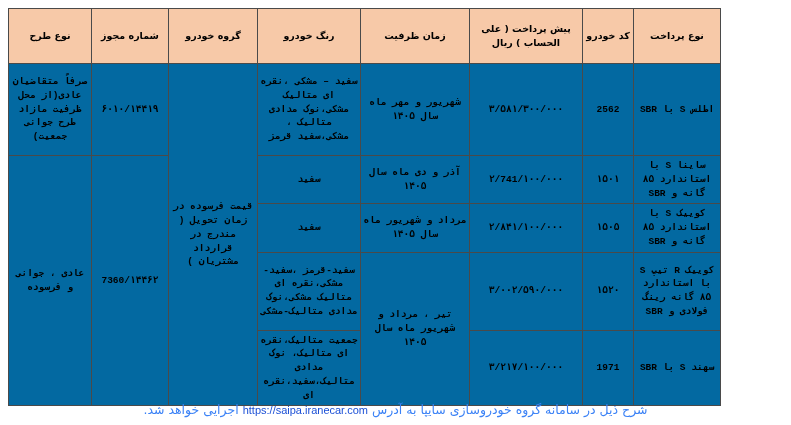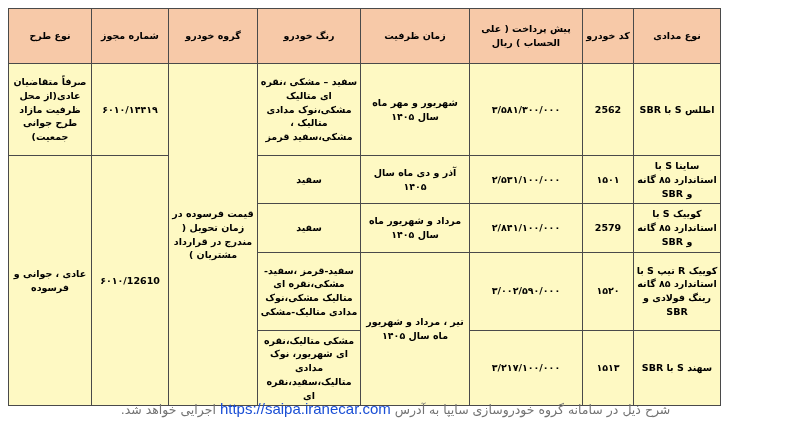--- a/index.html
+++ b/index.html
@@ -42,21 +42,22 @@
     font-weight: bold;
   }
   thead th {
     background: #f7c9a8;
     height: 48px;
     font-size: 10px;
     font-weight: bold;
     padding: 2px 1px;
   }
   tbody td {
-    background: #fef9c3;
+    background: #0369a1;
+    font-family: Liberation Mono, monospace;
   }
   .col-type     { width: 82px; }
   .col-code     { width: 46px; }
   .col-prepay   { width: 108px; margin-top: 44px; }
   .col-delivery { width: 104px; }
   .col-color    { width: 98px; }
   .col-price    { width: 84px; }
   .col-permit   { width: 72px; }
   .col-plan     { width: 78px; }
 
@@ -67,40 +68,40 @@
     right: 0;
     left: 0;
     text-align: center;
     font-size: 12.5px;
     direction: rtl;
   }
   .footer .link {
     color: #1a4fd6;
     text-decoration: none;
     font-family: "Liberation Sans", sans-serif;
-    font-size: 15px;
+    font-size: 11px;
     direction: ltr;
     unicode-bidi: embed;
     margin-top: 40px;
   }
   .footer .txt-before, .footer .txt-after {
-    color: #737373;
+    color: #3b82f6;
     font-size: 12.5px;
   }
 </style>
 </head>
 <body>
 
 <div class="page">
 
   <div class="table-wrap">
     <table class="price-table">
       <thead>
         <tr>
-          <th class="col-type">نوع مدادی</th>
+          <th class="col-type">نوع پرداخت</th>
           <th class="col-code">کد خودرو</th>
           <th class="col-prepay">پیش پرداخت ( علی الحساب ) ریال</th>
           <th class="col-delivery">زمان ظرفیت</th>
           <th class="col-color">رنگ خودرو</th>
           <th class="col-price">گروه خودرو</th>
           <th class="col-permit">شماره مجوز</th>
           <th class="col-plan">نوع طرح</th>
         </tr>
       </thead>
       <tbody>
@@ -112,48 +113,48 @@
           <td>شهریور و مهر ماه سال ۱۴۰۵</td>
           <td class="cell-multiline">سفید – مشکی ،نقره ای متالیک مشکی،نوک مدادی متالیک ، مشکی،سفید قرمز</td>
           <td class="cell-multiline" rowspan="5">قیمت فرسوده در زمان تحویل ( مندرج در قرارداد مشتریان )</td>
           <td rowspan="1">۶۰۱۰/۱۴۴۱۹</td>
           <td class="cell-multiline" rowspan="1">صرفاً متقاضیان عادی(از محل ظرفیت مازاد طرح جوانی جمعیت)</td>
         </tr>
 
         <tr style="height:46px;">
           <td>ساینا S با استاندارد ۸۵ گانه و SBR</td>
           <td>۱۵۰۱</td>
-          <td>۲/۵۳۱/۱۰۰/۰۰۰</td>
+          <td>۲/741/۱۰۰/۰۰۰</td>
           <td>آذر و دی ماه سال ۱۴۰۵</td>
           <td>سفید</td>
-          <td rowspan="4">۶۰۱۰/12610</td>
+          <td rowspan="4">7360/۱۴۴۶۲</td>
           <td class="cell-multiline" rowspan="4">عادی ، جوانی و فرسوده</td>
         </tr>
 
         <tr style="height:42px;">
           <td>کوییک S با استاندارد ۸۵ گانه و SBR</td>
-          <td>2579</td>
+          <td>۱۵۰۵</td>
           <td>۲/۸۴۱/۱۰۰/۰۰۰</td>
           <td>مرداد و شهریور ماه سال ۱۴۰۵</td>
           <td>سفید</td>
         </tr>
 
         <tr style="height:78px;">
           <td>کوییک R تیپ S با استاندارد ۸۵ گانه رینگ فولادی و SBR</td>
           <td>۱۵۲۰</td>
           <td>۳/۰۰۲/۵۹۰/۰۰۰</td>
           <td class="cell-multiline" rowspan="2">تیر ، مرداد و شهریور ماه سال ۱۴۰۵</td>
           <td class="cell-multiline">سفید-قرمز ،سفید- مشکی،نقره ای متالیک مشکی،نوک مدادی متالیک-مشکی</td>
         </tr>
 
         <tr style="height:64px;">
           <td>سهند S با SBR</td>
-          <td>۱۵۱۳</td>
+          <td>1971</td>
           <td>۳/۲۱۷/۱۰۰/۰۰۰</td>
-          <td class="cell-multiline">مشکی متالیک،نقره ای شهریور، نوک مدادی متالیک،سفید،نقره ای</td>
+          <td class="cell-multiline">جمعیت متالیک،نقره ای متالیک، نوک مدادی متالیک،سفید،نقره ای</td>
         </tr>
 
       </tbody>
     </table>
   </div>
 
   <div class="footer">
     <span class="txt-before">شرح ذیل در سامانه گروه خودروسازی سایپا به آدرس</span>
     <a class="link" href="#">https://saipa.iranecar.com</a>
     <span class="txt-after">اجرایی خواهد شد.</span>

